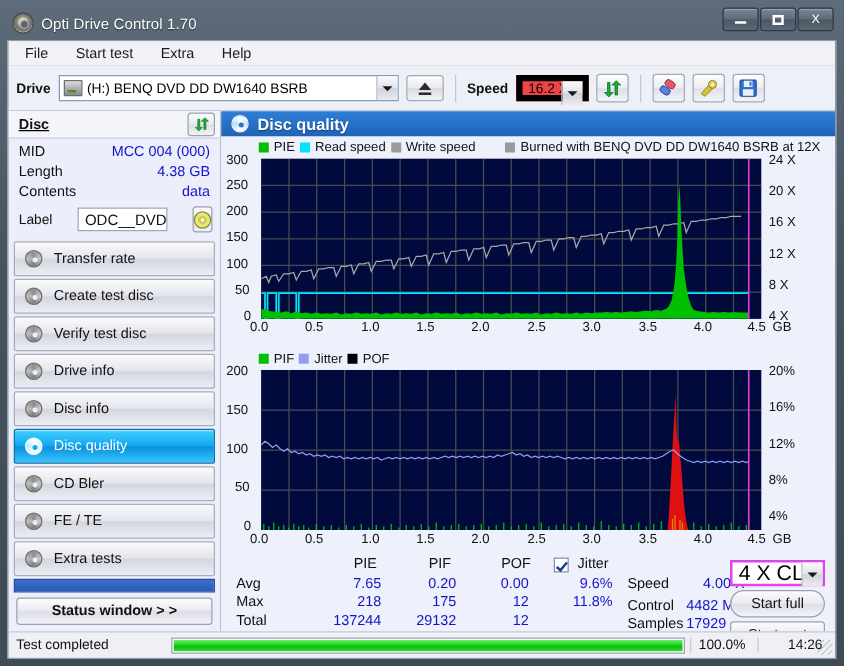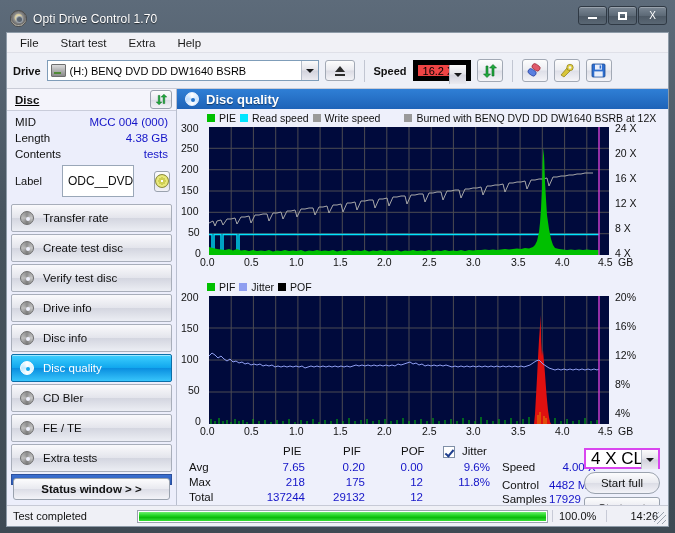--- a/index.html
+++ b/index.html
@@ -112,21 +112,21 @@
     width:22px;height:19px;background:linear-gradient(180deg,#fcfcfd 0%,#e9eaf0 50%,#dcdde6 52%,#f2f2f7 100%);
     border:1px solid #9aa2ae;border-radius:3px;display:flex;align-items:center;justify-content:center;
   }
   #disc-info{ padding:3px 8px 4px 8px; }
   .inf-row{ display:flex; justify-content:space-between; line-height:16px; font-size:11.5px;}
   .inf-key{color:#111;}
   .inf-val{color:#1414c8;}
   #label-row{ display:flex; align-items:center; gap:20px; margin-top:3px;}
   #label-row .inf-key{width:36px;}
   #label-input{
-    flex:1;height:32px;background:#fff;border:1px solid #9aa7b8;
+    flex:1;height:19px;background:#fff;border:1px solid #9aa7b8;
     display:flex;align-items:center;padding-left:5px;font-size:12px;color:#111;
   }
   #disc-icon-btn{
     width:23px;height:21px;background:linear-gradient(180deg,#fcfcfd 0%,#e9eaf0 50%,#dcdde6 52%,#f2f2f7 100%);
     border:1px solid #9aa2ae;border-radius:3px;display:flex;align-items:center;justify-content:center;
   }
   .cd-glyph{
     width:14px;height:14px;border-radius:50%;
     background:radial-gradient(circle at 50% 50%, #fff 0 16%, #cfcf55 17% 42%, #e8e87a 43% 70%, #b9b945 71% 100%);
     border:1px solid #8a8a3a;
@@ -317,21 +317,21 @@
           <div class="inf-row">
             <span class="inf-key">MID</span>
             <span class="inf-val">MCC 004 (000)</span>
           </div>
           <div class="inf-row">
             <span class="inf-key">Length</span>
             <span class="inf-val">4.38 GB</span>
           </div>
           <div class="inf-row">
             <span class="inf-key">Contents</span>
-            <span class="inf-val">tests</span>
+            <span class="inf-val">data</span>
           </div>
           <div id="label-row">
             <span class="inf-key">Label</span>
             <div id="label-input">
               <span>ODC__DVD</span>
             </div>
             <div id="disc-icon-btn">
               <span class="cd-glyph"></span>
             </div>
           </div>

